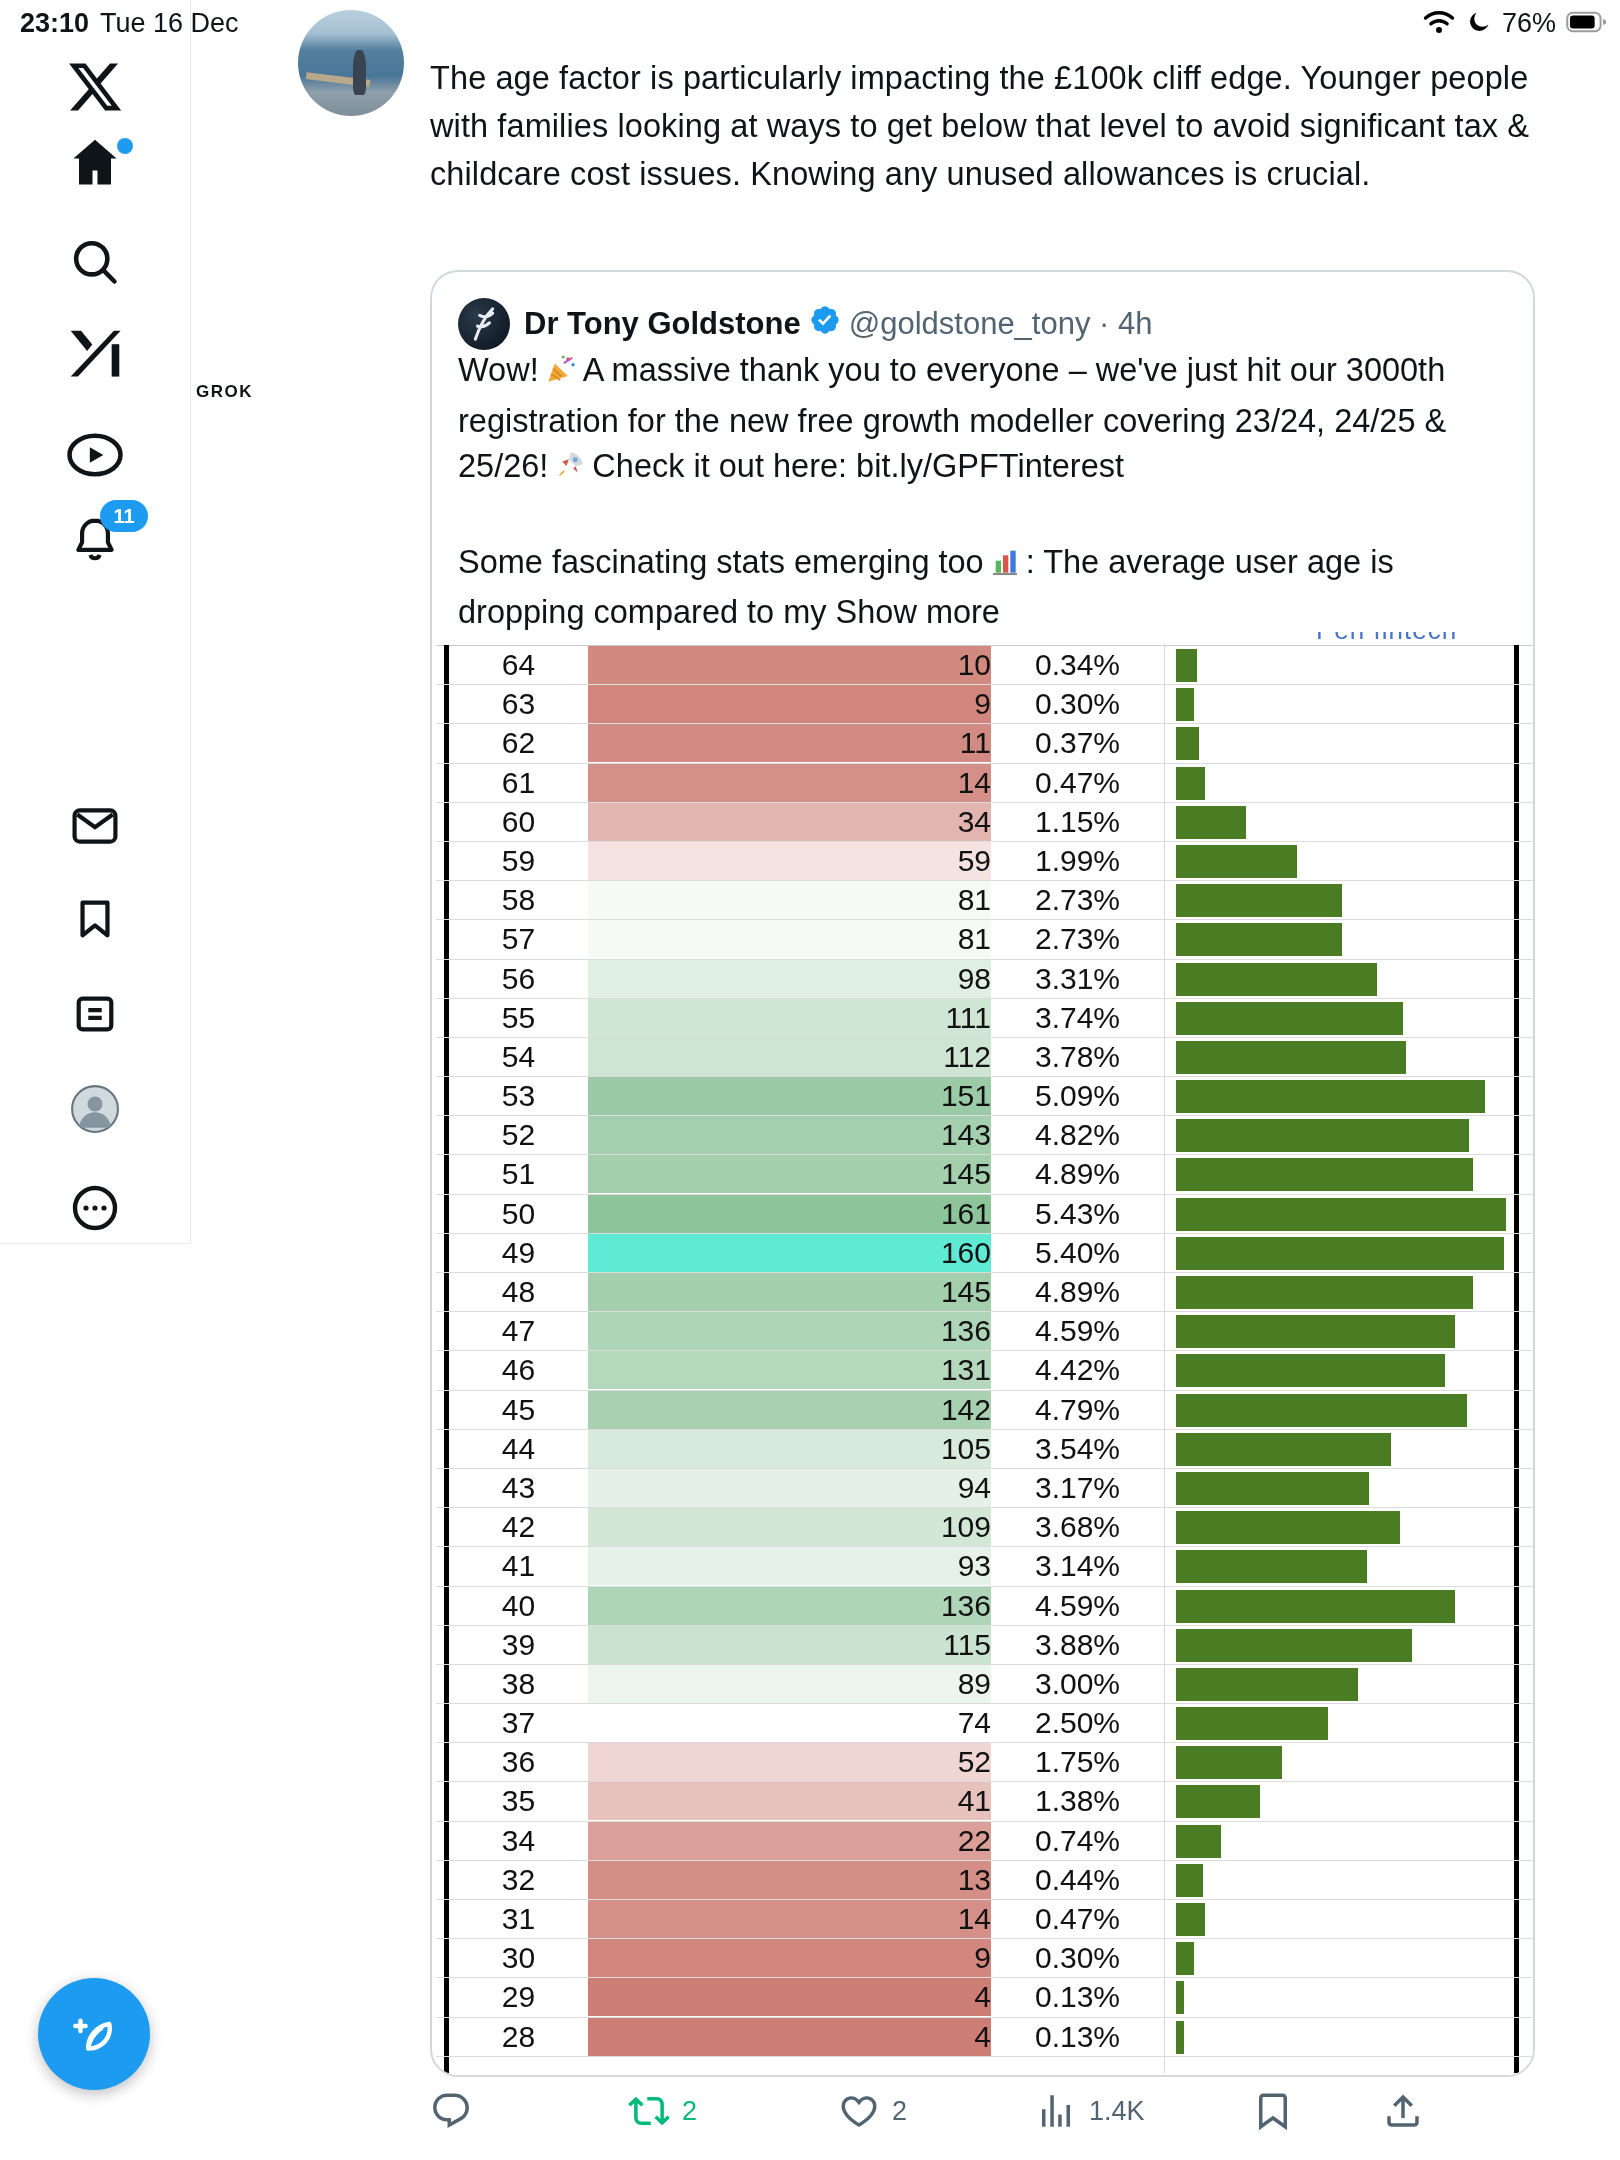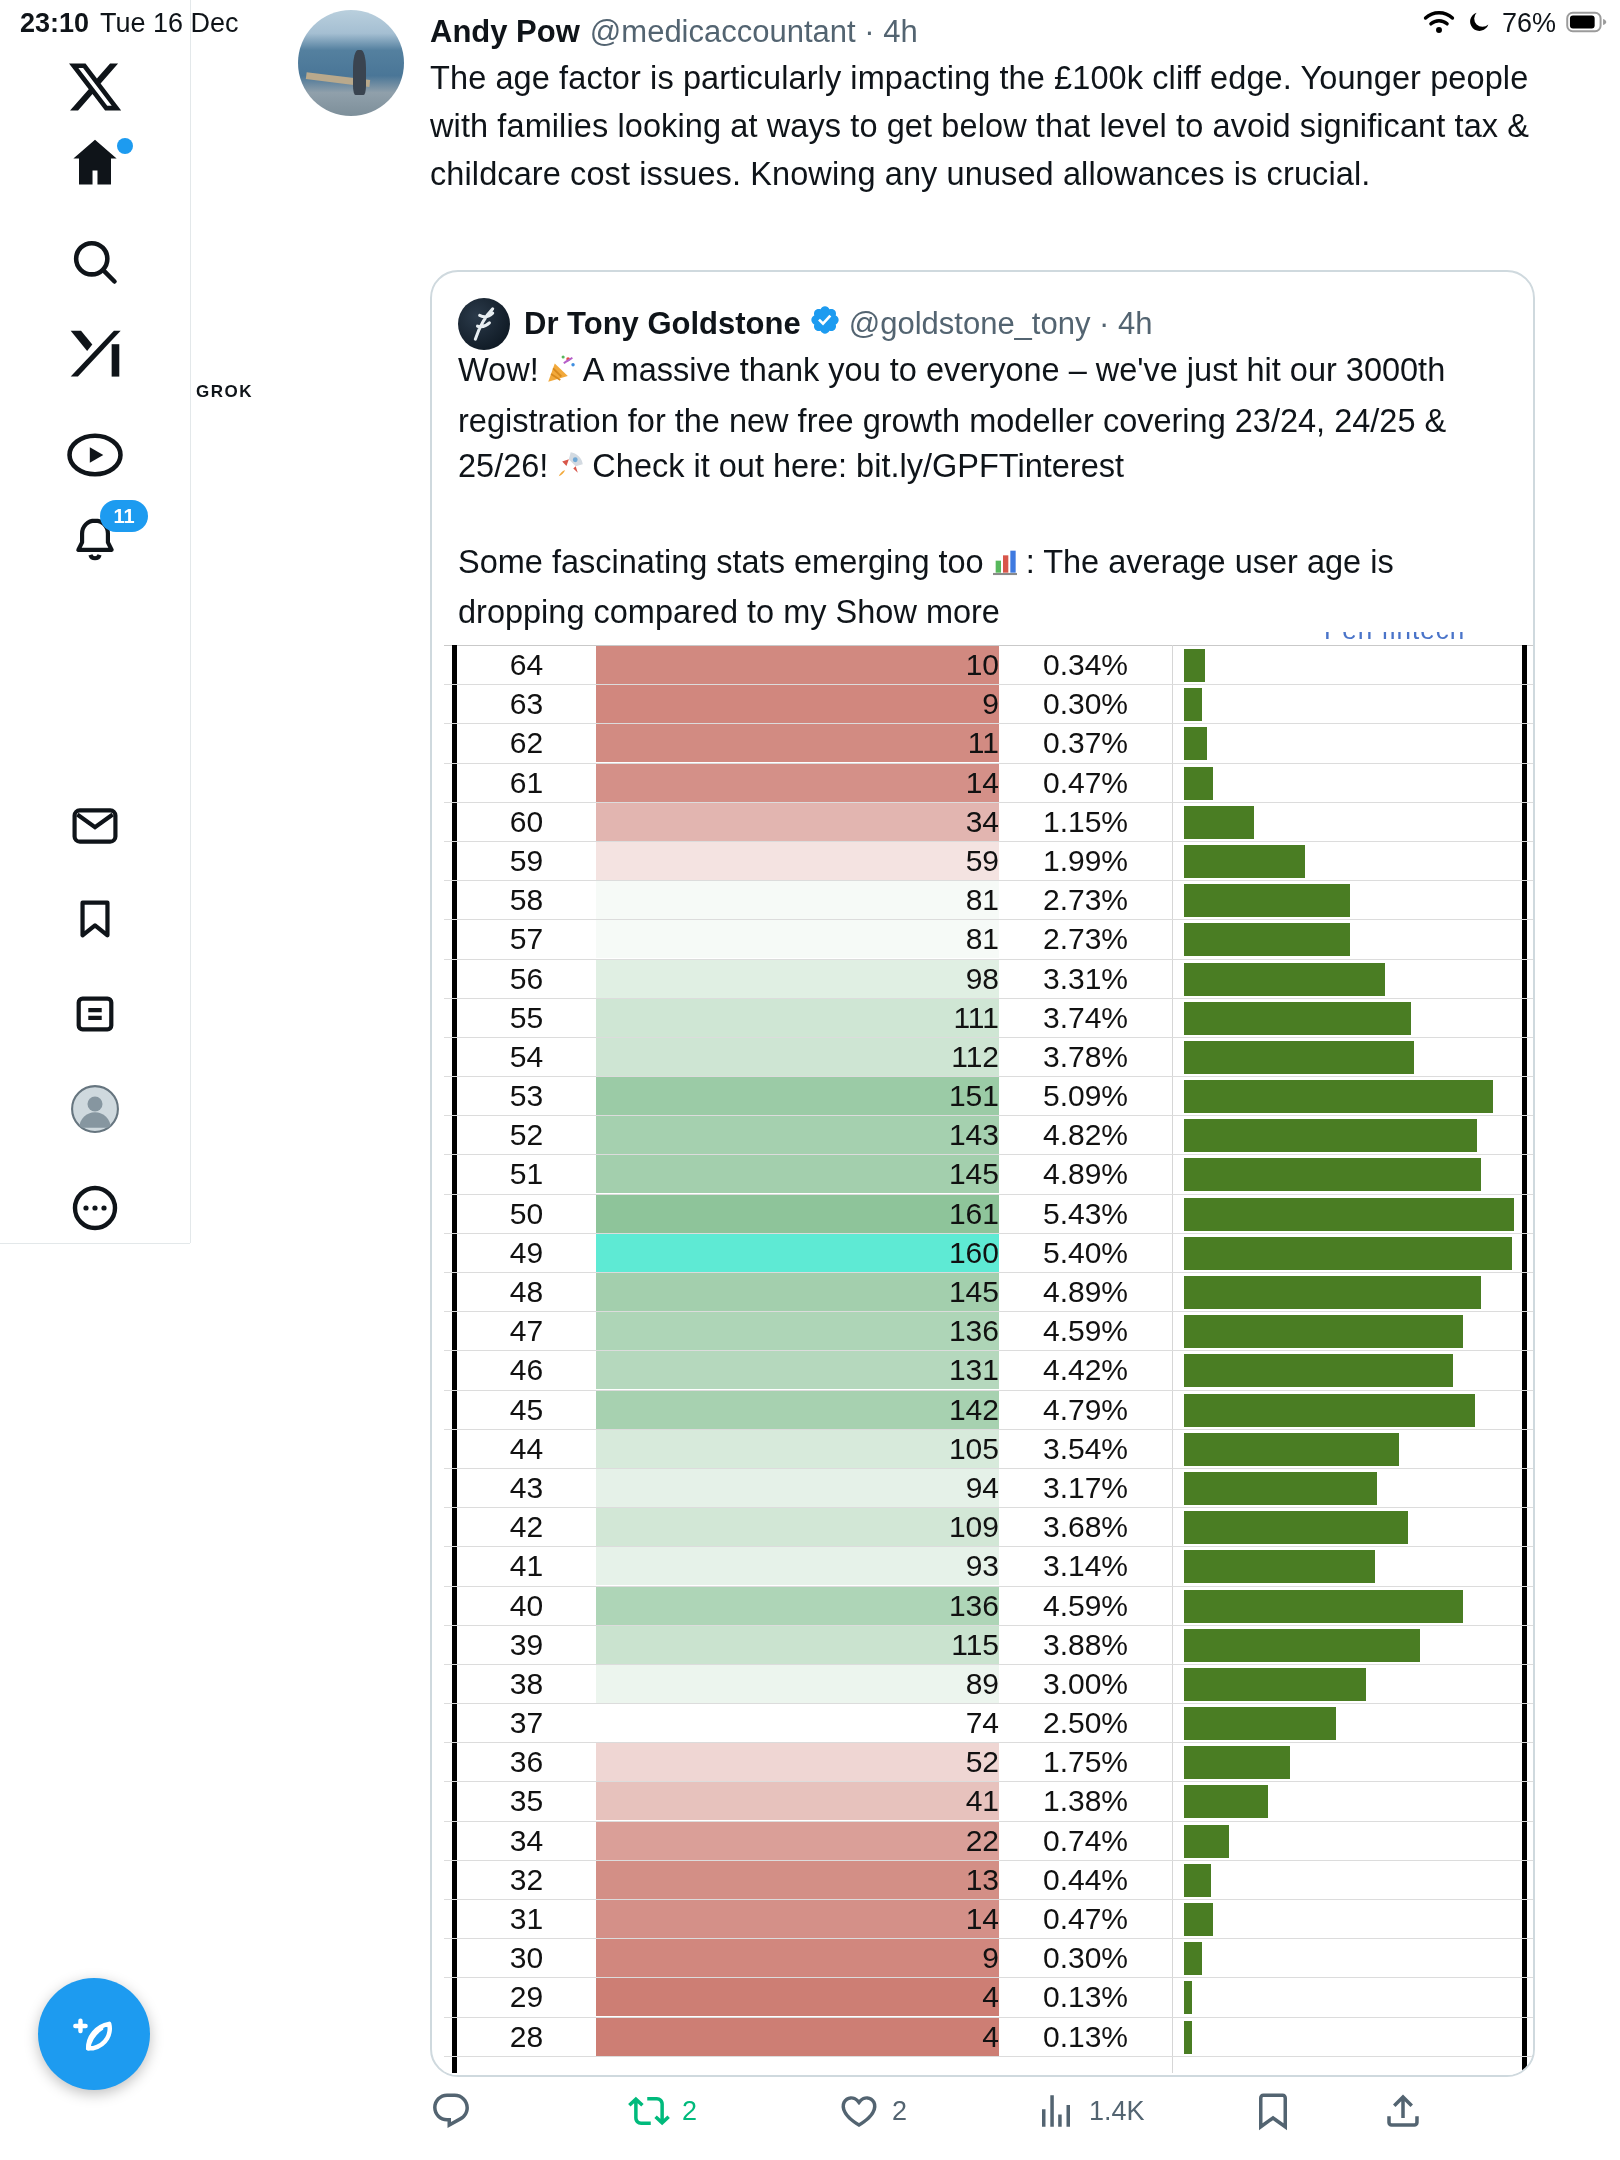--- a/index.html
+++ b/index.html
@@ -34,21 +34,21 @@
   #quote-card{left:430px;top:270px;width:1105px;height:1807px;border:2px solid #cfd9de;border-radius:28px;
     overflow:hidden;background:#fff;cursor:pointer;box-sizing:border-box;}
   #q-avatar{position:absolute;left:26px;top:26px;width:52px;height:52px;border-radius:50%;
     background:radial-gradient(circle at 35% 35%,#2b3a4a,#101b26 75%);overflow:hidden;}
   #q-head{position:absolute;left:92px;top:32px;font-size:31px;display:flex;align-items:center;gap:8px;white-space:nowrap;}
   #q-head .name{font-weight:800;}
   #q-text{position:absolute;left:26px;top:76px;width:1055px;font-size:32.5px;line-height:45.5px;}
   #q-text .para2{margin-top:45px;}
   .emoji{display:inline-block;vertical-align:-5px;margin:0 5px;}
   
-  #table-img{position:absolute;left:12px;top:360px;width:1101px;height:1447px;background:#fff;overflow:hidden;padding-left:17px;}
+  #table-img{position:absolute;left:4px;top:360px;width:1101px;height:1447px;background:#fff;overflow:hidden;padding-left:17px;}
   #table-topline{position:absolute;left:0;top:13px;width:1101px;height:1px;background:#c9c9c9;}
   #clipped-link{position:absolute;left:880px;top:0px;width:200px;height:14px;overflow:hidden;color:#4a74c9;}
   #clipped-link span{display:block;margin-top:-17px;font-size:26px;letter-spacing:1px;}
   #black-line-left{position:absolute;left:8px;top:13px;width:5px;height:1428px;background:#000;}
   #black-line-right{position:absolute;left:1078px;top:13px;width:5px;height:1428px;background:#000;}
   #pct-bar-sep{position:absolute;left:728px;top:13px;width:1px;height:1428px;background:#d6d6d6;}
   #table-rows{position:absolute;left:0;top:14px;width:1101px;}
   .t-row{position:relative;height:39.2px;box-sizing:border-box;border-bottom:1px solid #dcdcdc;font-size:30px;color:#111;}
   .t-age{position:absolute;left:13px;top:0;width:139px;text-align:center;line-height:38px;}
   .t-count{position:absolute;left:152px;top:0;width:403px;text-align:right;line-height:38px;}
@@ -218,24 +218,20 @@
         <path d="M6.2 7.2v4.4M4 9.4h4.4"></path>
         </svg>
     </span>
   </div>
 
   <div class="abs" id="main-avatar">
     <div class="dock"></div>
     <div class="person"></div>
   </div>
 
-  <div class="abs" id="tweet-head">
-    <span class="name">Andy Pow</span>
-    <span class="meta">@medicaccountant · 4h</span>
-  </div>
 
   <div class="abs" id="tweet-body">The age factor is particularly impacting the £100k cliff edge. Younger people with families looking at ways to get below that level to avoid significant tax &amp; childcare cost issues. Knowing any unused allowances is crucial.</div>
 
   <div class="abs" id="quote-card">
     <div id="q-avatar">
       <svg width="52" height="52" viewBox="0 0 24 24" fill="none" stroke="#e8eef2" stroke-width="1.4" stroke-linecap="round">
         <path d="M8 19c2-6 5-11 8-14M10 8c2 1 4 1 6-1M9 13c2 .5 4 0 5.5-1.5"></path>
         </svg>
     </div>
     <div id="q-head">

